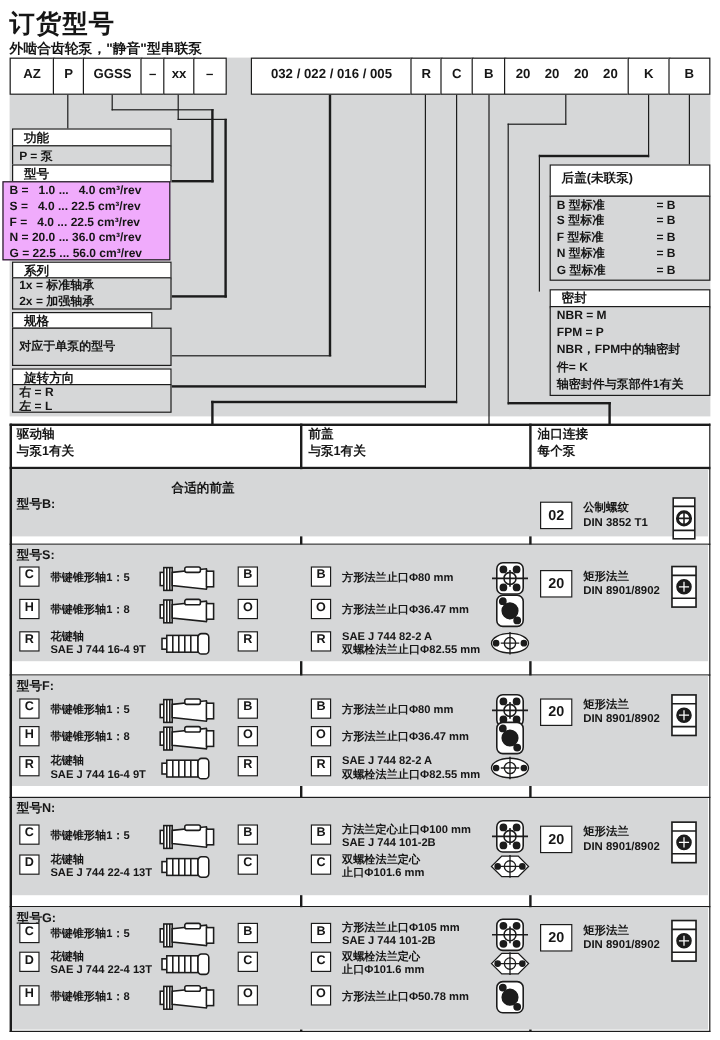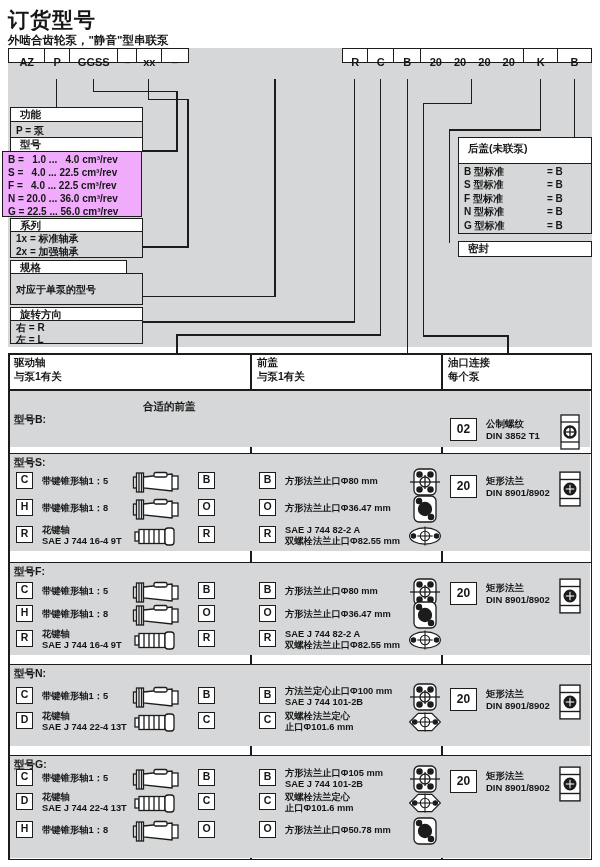--- a/index.html
+++ b/index.html
@@ -3,21 +3,21 @@
 <meta charset="utf-8">
 <style>
   html,body{margin:0;padding:0;background:#fff;}
   .canvas{position:relative;width:600px;height:867px;background:#fff;overflow:hidden;
           font-family:"Liberation Sans","DejaVu Sans",sans-serif;color:#161616;
           -webkit-font-smoothing:antialiased;}
   .ln{position:absolute;background:#1c1c1c;}
   .graybg{position:absolute;background:#d6d7d8;}
   .title{position:absolute;left:8px;top:6px;font-size:21px;font-weight:bold;letter-spacing:1px;}
   .subtitle{position:absolute;left:8px;top:33px;font-size:11.5px;font-weight:bold;}
-  .seg{position:absolute;top:48px;height:15px;background:#fff;border:1.5px solid #1c1c1c;
+  .seg{position:absolute;top:48px;height:31px;background:#fff;border:1.5px solid #1c1c1c;
        box-sizing:border-box;font-weight:bold;font-size:11px;text-align:center;line-height:27px;white-space:pre;}
   .seg.wide{word-spacing:9px;}
   .phdr{position:absolute;background:#fff;border:1.5px solid #1c1c1c;box-sizing:border-box;
         font-weight:bold;font-size:10.5px;padding-left:9px;}
   .pbody{position:absolute;background:#d6d7d8;border:1.5px solid #1c1c1c;box-sizing:border-box;
          font-weight:bold;font-size:10px;padding-top:1px;}
   .pline{white-space:pre;line-height:13px;padding-left:5px;position:relative;}
   .lh12 .pline{line-height:12.5px;}
   .lh11 .pline{line-height:11.5px;}
   .lh14 .pline{line-height:13.6px;}
@@ -61,20 +61,21 @@
 
   <div class="title">订货型号</div>
   <div class="subtitle">外啮合齿轮泵，"静音"型串联泵</div>
 
   <div class="seg" style="left:8px;width:37.5px">AZ</div>
   <div class="seg" style="left:44px;width:26.5px">P</div>
   <div class="seg" style="left:69px;width:49.5px">GGSS</div>
   <div class="seg" style="left:117px;width:20.5px">–</div>
   <div class="seg" style="left:136px;width:26.5px">xx</div>
   <div class="seg" style="left:161px;width:27.5px">–</div>
+  <div class="seg" style="left:209px;width:134.5px">032 / 022 / 016 / 005</div>
   <div class="seg" style="left:342px;width:26.5px">R</div>
   <div class="seg" style="left:367px;width:27.5px">C</div>
   <div class="seg" style="left:393px;width:28.5px">B</div>
   <div class="seg wide" style="left:420px;width:104.5px">20 20 20 20</div>
   <div class="seg" style="left:523px;width:35.5px">K</div>
   <div class="seg" style="left:557px;width:35px">B</div>
 
   <div class="ln" style="left: 55.5px; top: 79px; width: 1.5px; height: 28.5px; background: rgb(28, 28, 28);"></div>
   <div class="ln" style="left: 92.5px; top: 79px; width: 1.5px; height: 13px; background: rgb(28, 28, 28);"></div>
   <div class="ln" style="left: 92.5px; top: 90.5px; width: 85px; height: 1.5px; background: rgb(28, 28, 28);"></div>
@@ -136,20 +137,27 @@
   <div class="phdr" style="left:458px;top:137px;width:134px;height:27px;padding-top:4px">后盖(未联泵)</div>
   <div class="pbody lh14" style="left: 458px; top: 162.5px; width: 134px; height: 71px; background: rgb(214, 215, 216);">
       <div class="pline"><span>B 型标准</span><span class="pval">= B</span></div>
       <div class="pline"><span>S 型标准</span><span class="pval">= B</span></div>
       <div class="pline"><span>F 型标准</span><span class="pval">= B</span></div>
       <div class="pline"><span>N 型标准</span><span class="pval">= B</span></div>
       <div class="pline"><span>G 型标准</span><span class="pval">= B</span></div>
     </div>
 
   <div class="phdr" style="left:458px;top:240.5px;width:134px;height:16px">密封</div>
+  <div class="pbody lh142" style="left: 458px; top: 255px; width: 134px; height: 74.5px; background: rgb(214, 215, 216);">
+      <div class="pline">NBR = M</div>
+      <div class="pline">FPM = P</div>
+      <div class="pline">NBR，FPM中的轴密封</div>
+      <div class="pline">件= K</div>
+      <div class="pline">轴密封件与泵部件1有关</div>
+    </div>
 
   <div class="ln" style="left: 8px; top: 353px; width: 584px; height: 1.5px; background: rgb(28, 28, 28);"></div>
   <div class="ln" style="left: 8px; top: 389px; width: 584px; height: 1.5px; background: rgb(28, 28, 28);"></div>
   <div class="ln" style="left: 8px; top: 452.5px; width: 584px; height: 1.5px; background: rgb(28, 28, 28);"></div>
   <div class="ln" style="left: 8px; top: 561.5px; width: 584px; height: 1.5px; background: rgb(28, 28, 28);"></div>
   <div class="ln" style="left: 8px; top: 663.5px; width: 584px; height: 1.5px; background: rgb(28, 28, 28);"></div>
   <div class="ln" style="left: 8px; top: 754.5px; width: 584px; height: 1.5px; background: rgb(28, 28, 28);"></div>
   <div class="ln" style="left: 8px; top: 858.5px; width: 584px; height: 1.5px; background: rgb(28, 28, 28);"></div>
   <div class="ln" style="left: 8px; top: 353px; width: 1.5px; height: 507px; background: rgb(28, 28, 28);"></div>
   <div class="ln" style="left: 250px; top: 353px; width: 1.5px; height: 507px; background: rgb(28, 28, 28);"></div>

